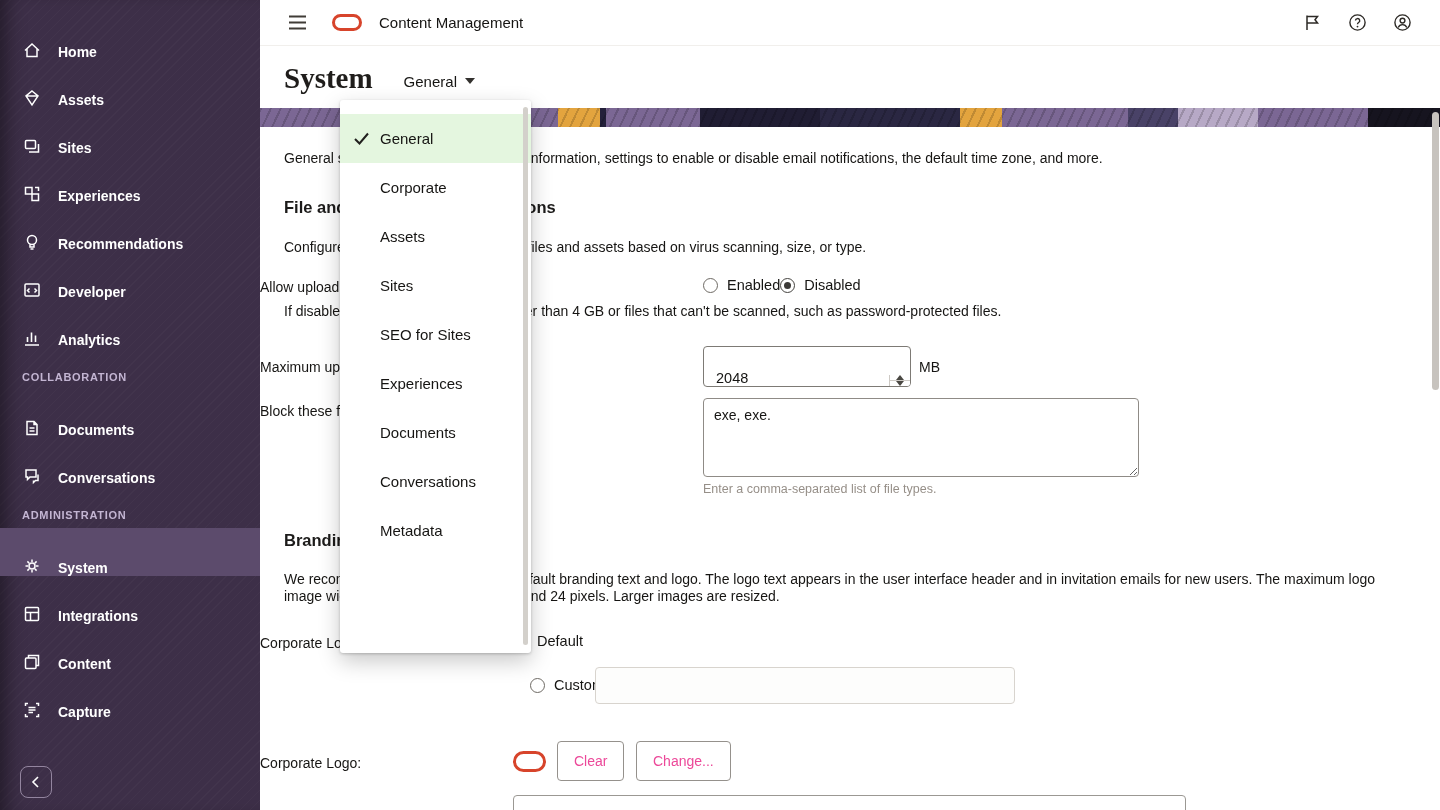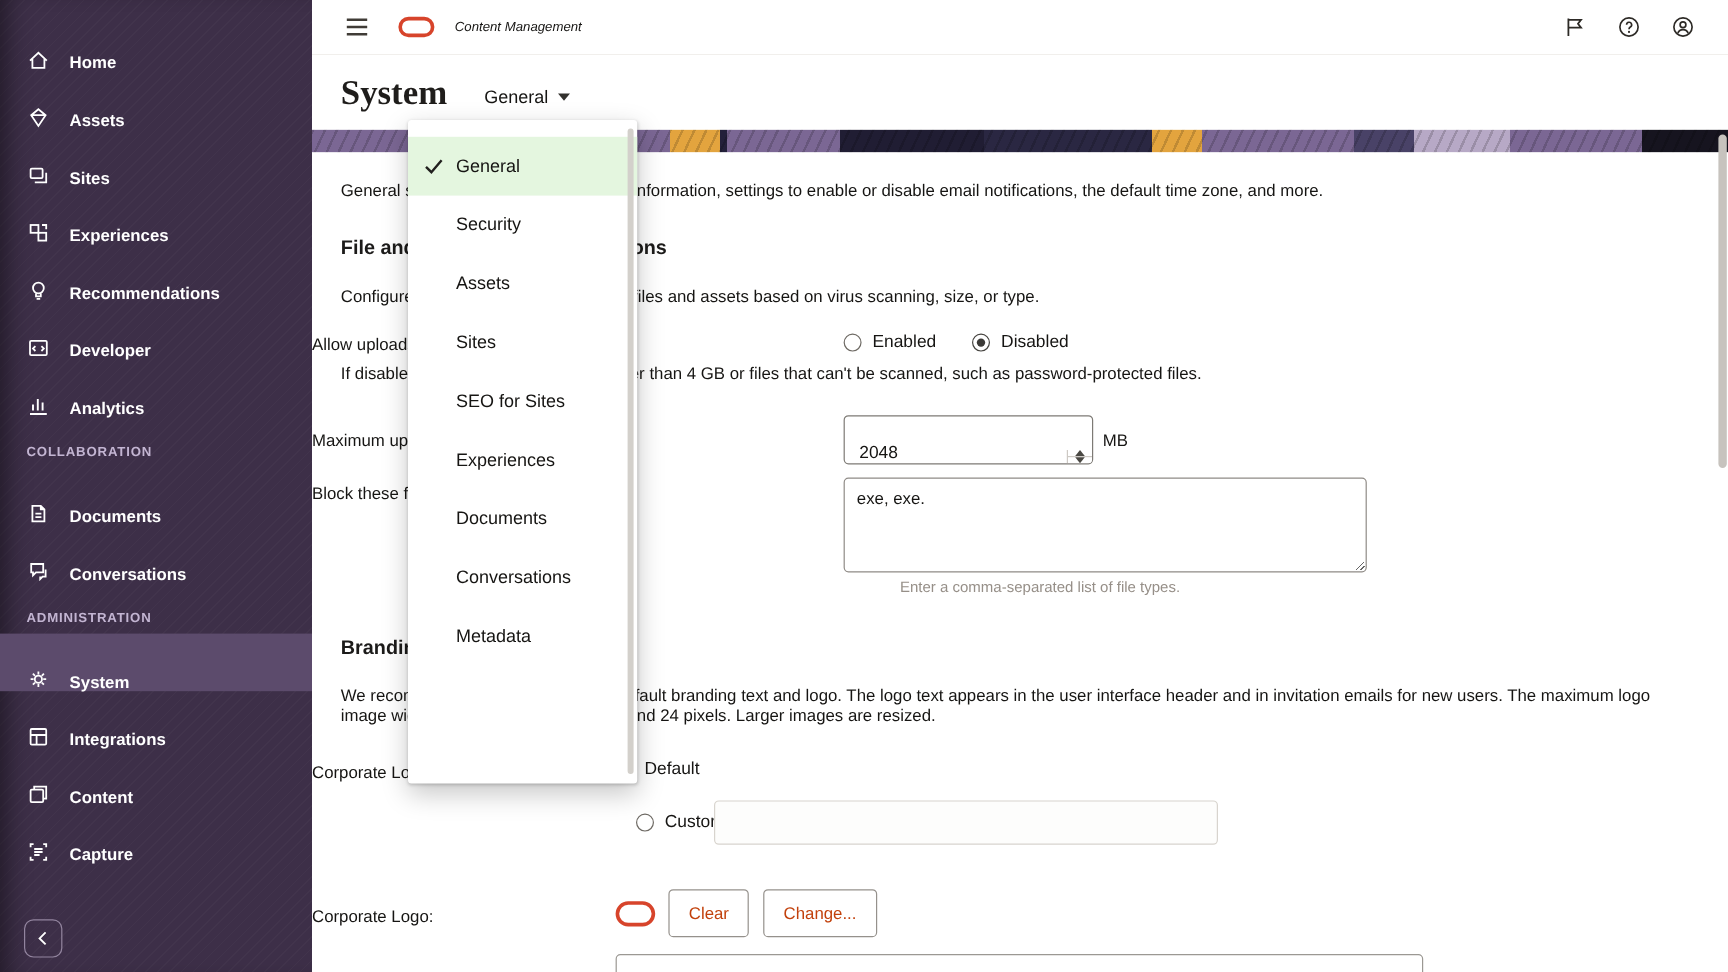--- a/index.html
+++ b/index.html
@@ -23,21 +23,21 @@
     color:#c3b5d2; font-size:11px; font-weight:600; letter-spacing:.7px; }
   .collapse-btn { position:absolute; left:20px; bottom:12px; width:32px; height:32px;
     border:1px solid #93859f; border-radius:8px; background:transparent; color:#fff;
     display:flex; align-items:center; justify-content:center; cursor:pointer; }
 
   
   .topbar { position:absolute; left:260px; top:0; width:1180px; height:46px; background:#fff;
     border-bottom:1px solid #f1efec; display:flex; align-items:center; z-index:4; }
   .hamburger { margin-left:28px; width:19px; height:15px; color:#403c37; cursor:pointer; }
   .brand-logo { margin-left:25px; width:30px; height:17px; border:3px solid #d7442b; border-radius:10px; }
-  .app-title { margin-left:17px; font-size:11px; color:#161513;font-style:italic; }
+  .app-title { margin-left:17px; font-size:15px; color:#161513; }
   .topbar-right { margin-left:auto; margin-right:28px; display:flex; align-items:center; gap:26px; }
   .topbar-right .icon { width:19px; height:19px; color:#2d2a26; cursor:pointer; }
 
   
   .page-head { position:absolute; left:260px; top:46px; width:1180px; height:62px; background:#fff;
     display:flex; align-items:center; z-index:4; }
   .page-title { margin-left:24px; margin-top:2px; font-family:"Liberation Serif", serif;
     font-size:29px; color:#1f1d1b; }
   .scope-select { margin-left:31px; margin-top:8px; display:flex; align-items:center; gap:8px;
     font-size:15px; color:#161513; cursor:pointer; }
@@ -59,21 +59,21 @@
   .para, .field-label { position:absolute; font-size:14px; color:#161513; line-height:17px; }
   .section-heading { position:absolute; left:24px; font-size:16.5px; font-weight:700; color:#1c1b1a; }
   .hint { position:absolute; font-size:12.5px; color:#968f88; }
 
   .radio { width:15px; height:15px; border:1px solid #6e6a64; border-radius:50%; background:#fff;
     display:inline-block; flex:0 0 15px; }
   .radio.checked { border-color:#45433f; position:relative; }
   .radio.checked::after { content:""; position:absolute; left:3px; top:3px; width:7px; height:7px;
     border-radius:50%; background:#3c3a37; }
   .radio-row { position:absolute; display:flex; align-items:center; gap:9px; font-size:14.5px; color:#161513; }
-  .radio-group { position:absolute; display:flex; gap:30px; }
+  .radio-group { position:absolute; display:flex; }
   .radio-group .radio-row { position:static; }
 
   .spinbox { position:absolute; left:443px; top:219px; width:208px; height:41px;
     border:1px solid #7d7a75; border-radius:4px; background:#fff; display:flex; overflow:hidden;align-items:flex-end; }
   .spinbox input { flex:1; border:none; outline:none; padding:0 12px; font-size:14.5px;
     color:#161513; font-family:"Liberation Sans", sans-serif; background:transparent; min-width:0; }
   .spin-controls { width:21px; border-left:1px solid #cdc9c4; display:flex; flex-direction:column; }
   .spin-btn { flex:1; display:flex; align-items:center; justify-content:center; cursor:pointer; background:#fff; }
   .spin-btn.down { border-top:1px solid #cdc9c4; }
   .tri-up { width:0; height:0; border-left:4px solid transparent; border-right:4px solid transparent; border-bottom:5px solid #4a4843; }
@@ -81,21 +81,21 @@
 
   .block-textarea { position:absolute; left:443px; top:271px; width:436px; height:79px;
     border:1px solid #8f8b86; border-radius:4px; padding:8px 10px;
     font-family:"Liberation Sans", sans-serif; font-size:14px; color:#161513; resize:both; background:#fff; }
 
   .text-input { position:absolute; left:335px; top:540px; width:420px; height:37px;
     border:1px solid #d8d4ce; border-radius:4px; padding:0 12px; background:#fdfdfc;
     font-family:"Liberation Sans", sans-serif; font-size:14px; color:#161513; outline:none; }
 
   .btn { position:absolute; height:40px; border:1px solid #95918c; border-radius:4px; background:#fff;
-    font-family:"Liberation Sans", sans-serif; font-size:14px; color:#c2410c; padding:0 16px; cursor:pointer; }
+    font-family:"Liberation Sans", sans-serif; font-size:14px; color:#ec4899; padding:0 16px; cursor:pointer; }
 
   .corp-logo { position:absolute; left:253px; top:624px; width:33px; height:21px;
     border:3.5px solid #d7442b; border-radius:11px; }
   .logo-preview { position:absolute; left:253px; top:668px; width:673px; height:60px;
     border:1px solid #9b9893; border-radius:4px; background:#fff; }
 
   
   .menu { position:absolute; left:340px; top:100px; width:191px; height:553px; background:#fff;
     border-radius:3px; box-shadow:0 1px 3px rgba(0,0,0,.2), 0 8px 22px rgba(0,0,0,.22);
     padding-top:14px; z-index:30; }
@@ -326,21 +326,21 @@
             <span class="tri-dn"></span>
           </span>
       </span>
     </div>
     <span class="field-label" style="left:659px; top:232px;">MB</span>
 
     <span class="field-label" style="top:276px;">Block these file types for upload and sync:</span>
 
     <textarea class="block-textarea" style="">exe, exe.</textarea>
 
-    <span class="hint" style="left:443px; top:355px;margin-left:47px;">Enter a comma-separated list of file types.</span>
+    <span class="hint" style="left:443px; top:355px;">Enter a comma-separated list of file types.</span>
 
     <h2 class="section-heading" style="top:404px;">Branding</h2>
 
     <p class="para" style="left:24px; top:444px; width:1116px;">We recommend that you replace the default branding text and logo. The logo text appears in the user interface header and in invitation emails for new users. The maximum logo image width and height are 160 pixels and 24 pixels. Larger images are resized.</p>
 
     <span class="field-label" style="top:508px;">Corporate Logo Text:</span>
 
     <label class="radio-row" style="left:253px; top:506px;align-items:center;">
       <span class="radio checked"></span>
       <span>Default</span>
@@ -366,21 +366,21 @@
   <div class="menu">
     <div class="menu-item selected">
       <span class="menu-check icon">
         <svg viewBox="0 0 19 19" fill="none" stroke="currentColor" stroke-width="2">
             <path d="M3 10 L7.5 14.5 L16 4.5"></path>
           </svg>
       </span>
       <span>General</span>
     </div>
     <div class="menu-item">
-      <span>Security</span>
+      <span>Corporate</span>
     </div>
     <div class="menu-item">
       <span>Assets</span>
     </div>
     <div class="menu-item">
       <span>Sites</span>
     </div>
     <div class="menu-item">
       <span>SEO for Sites</span>
     </div>

